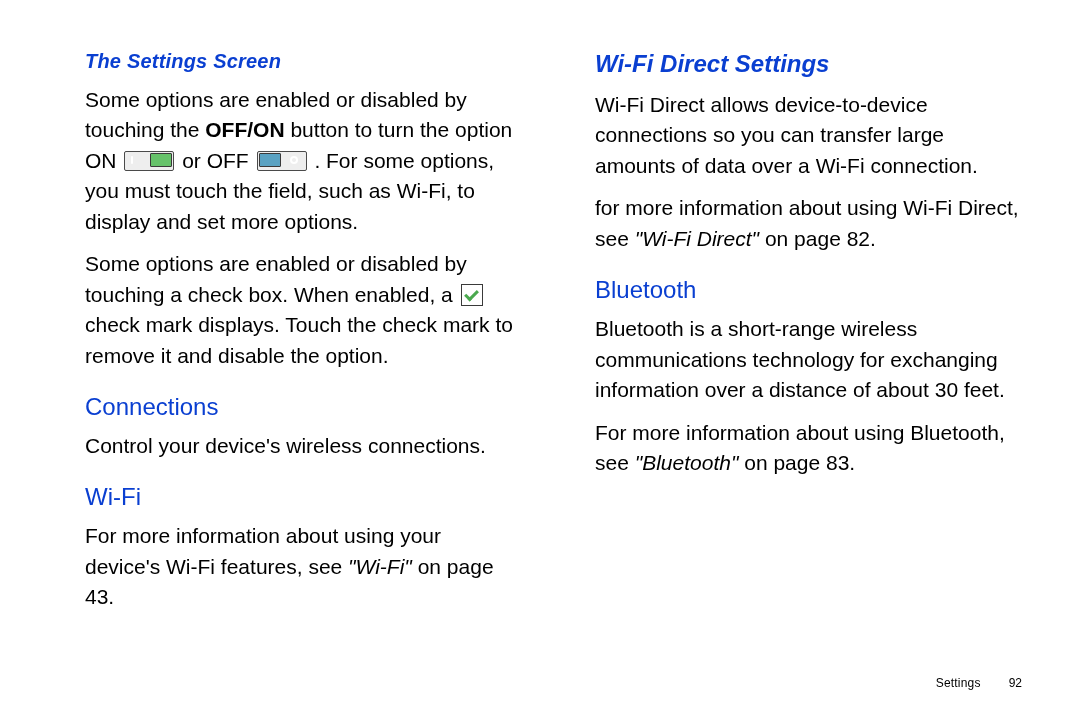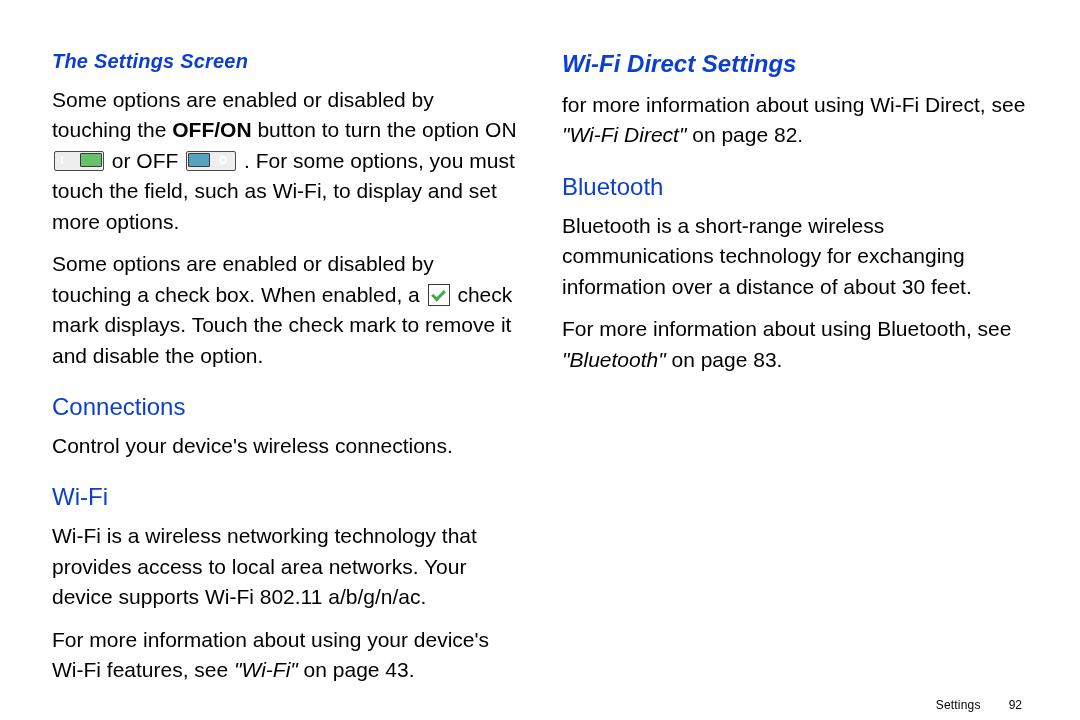--- a/index.html
+++ b/index.html
@@ -1,20 +1,20 @@
 <!DOCTYPE html>
 <html><head>
 <meta charset="utf-8">
 <style>
 html,body{margin:0;padding:0;width:1080px;height:720px;background:#fff;
 font-family:Arial,Helvetica,sans-serif;color:#000;}
 .page{box-sizing:border-box;width:1080px;height:720px;padding:42px 52px 30px 52px;
 display:flex;flex-direction:column;}
 .cols{display:flex;gap:44px;flex:1;}
-.col{flex:1;min-width:0;}
+.col{flex:1;min-width:0;margin-left:33px;}
 .h-sub{color:#0a3fd1;font-style:italic;font-weight:800;font-size:20px;
 margin:8px 0 12px 0;letter-spacing:0.2px;}
 .h-sec{color:#0a3fd1;font-weight:400;font-size:24px;margin:22px 0 10px 0;}
 .h-sub2{color:#0a3fd1;font-style:italic;font-weight:800;font-size:24px;
 margin:8px 0 12px 0;}
 p{margin:0 0 12px 0;font-size:21px;line-height:1.45;}
 .ref{font-style:italic;}
 b{font-weight:700;}
 .footer{display:flex;justify-content:flex-end;align-items:center;gap:28px;
 font-size:12px;margin-top:auto;padding-right:6px;}
@@ -59,31 +59,31 @@
       <p>
         <span>Some options are enabled or disabled by touching a check box. When enabled, a </span>
         <span class="checkbox"></span>
         <span> check mark displays. Touch the check mark to remove it and disable the option.</span>
       </p>
 
       <div class="h-sec">Connections</div>
       <p>Control your device's wireless connections.</p>
 
       <div class="h-sec">Wi-Fi</div>
-      <p>Wi-Fi is a wireless networking technology that provides access to local area networks. Your device supports Wi-Fi 802.11 a/b/g/n/ac.</p>
       <p>
         <span>For more information about using your device's Wi-Fi features, see </span>
         <span class="ref">"Wi-Fi"</span>
         <span> on page 43.</span>
       </p>
     </div>
 
     <div class="col">
 
       <div class="h-sub2">Wi-Fi Direct Settings</div>
+      <p>Wi-Fi Direct allows device-to-device connections so you can transfer large amounts of data over a Wi-Fi connection.</p>
       <p>
         <span>for more information about using Wi-Fi Direct, see </span>
         <span class="ref">"Wi-Fi Direct"</span>
         <span> on page 82.</span>
       </p>
 
       <div class="h-sec">Bluetooth</div>
       <p>Bluetooth is a short-range wireless communications technology for exchanging information over a distance of about 30 feet.</p>
       <p>
         <span>For more information about using Bluetooth, see </span>

